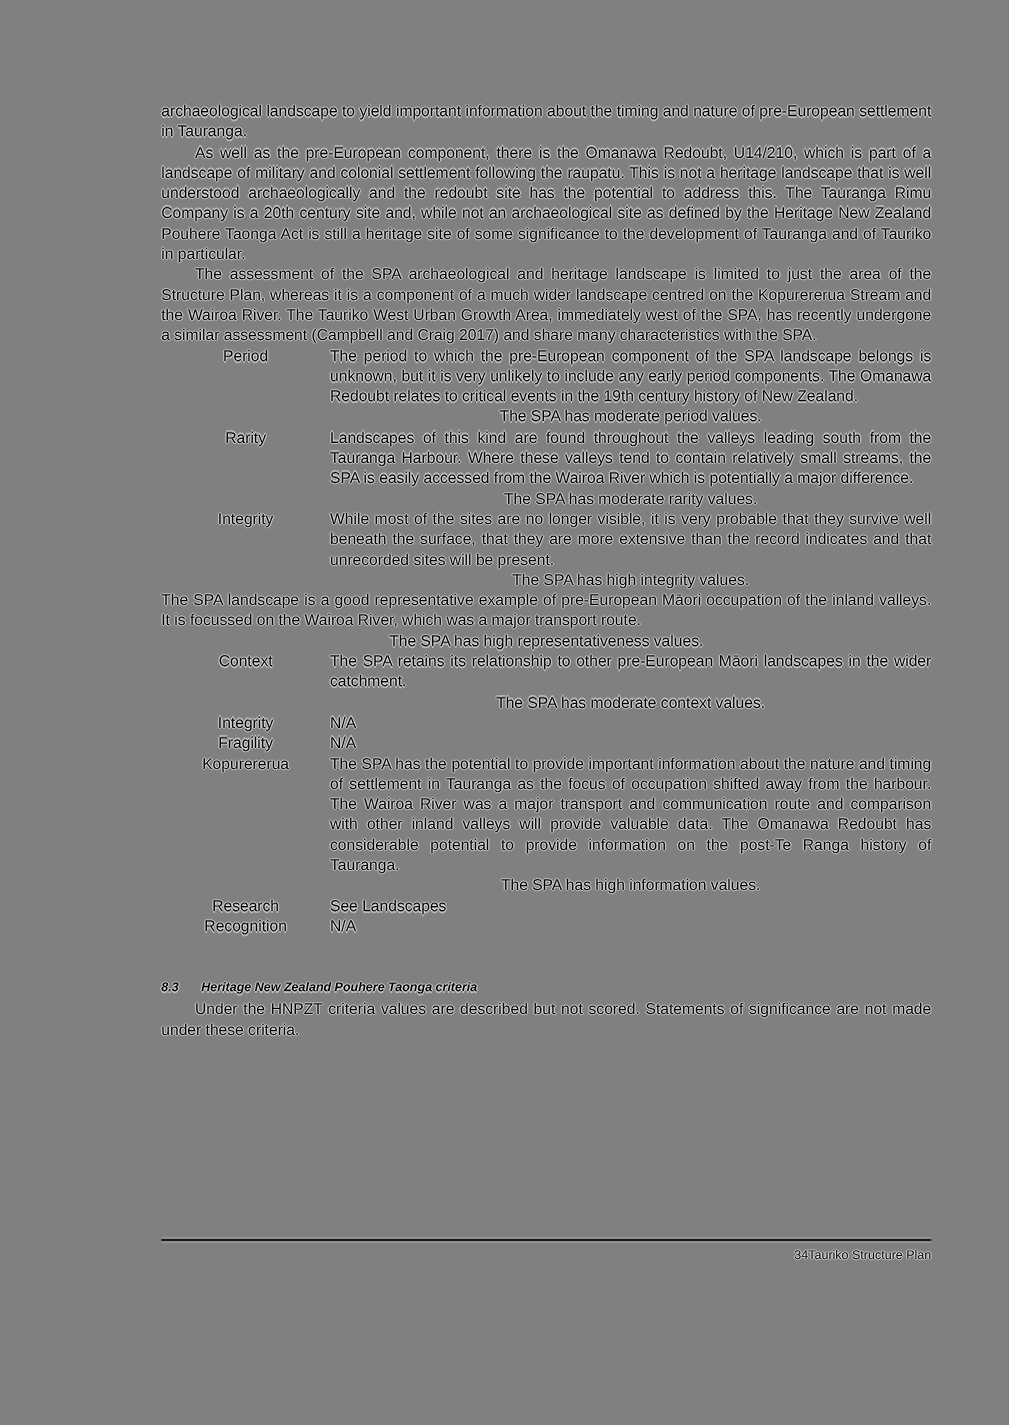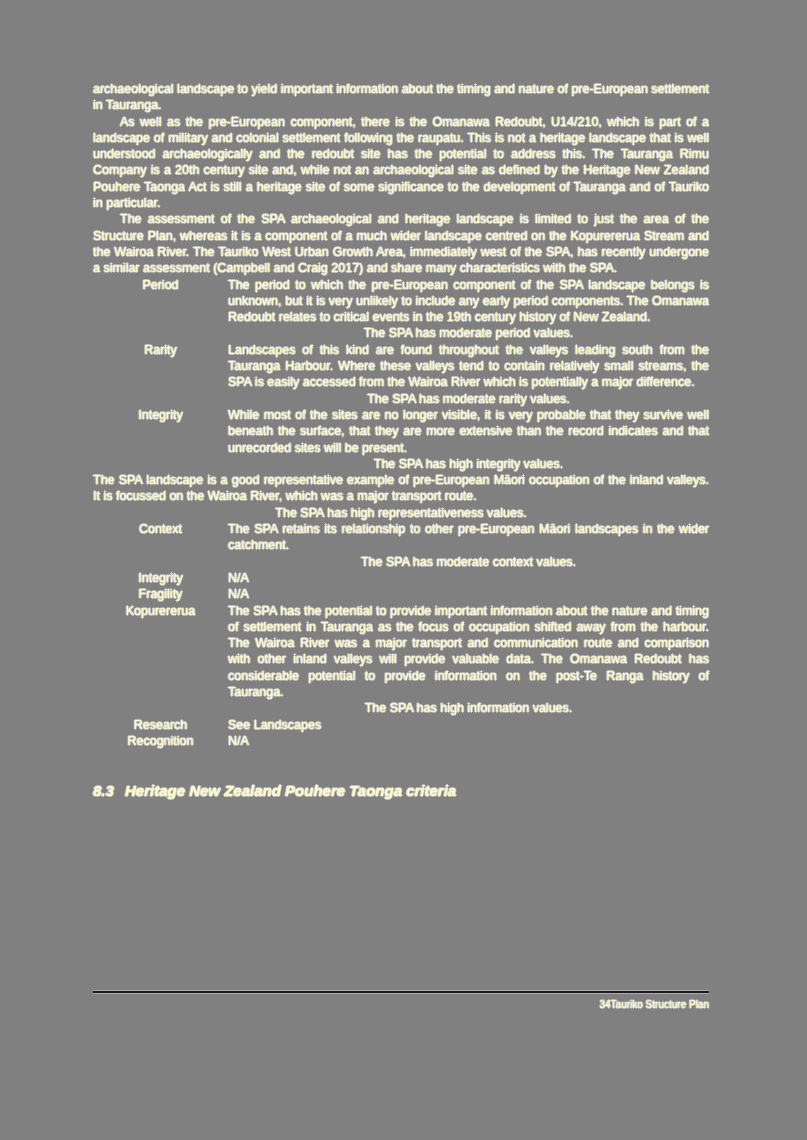--- a/index.html
+++ b/index.html
@@ -14,26 +14,27 @@
     font-family: "Liberation Sans", "DejaVu Sans", sans-serif;
     overflow: hidden;
   }
   .page-canvas {
     position: absolute;
     inset: 0;
     background: #808080;
   }
   
   .halo {
-    color: #fef9c3;
+    color: #000000;
     text-shadow:
       -1px 0 0 rgba(255,255,255,0.50),
        1px 0 0 rgba(255,255,255,0.50),
        0 -1px 0 rgba(255,255,255,0.50),
        0  1px 0 rgba(255,255,255,0.50);
+    margin-left: 36px;
   }
   .content {
     position: absolute;
     left: 93px;
     top: 81px;
     width: 616px;
     font-size: 12.5px;
     line-height: 16.3px;
     text-align: justify;
   }
@@ -51,21 +52,21 @@
     text-align: center;
   }
   .criteria-content { flex: 1; min-width: 0; }
   .criteria-desc { text-align: justify; }
   .criteria-value { text-align: center; }
 
   .section-heading {
     margin-top: 34px;
     font-weight: bold;
     font-style: italic;
-    font-size: 15px;
+    font-size: 10px;
   }
   .section-number {
     display: inline-block;
     width: 32px;
     font-style: italic;
   }
   .section-para {
     margin: 0;
     margin-top: 21px;
     text-indent: 27px;
@@ -180,20 +181,21 @@
           <div class="criteria-value"></div>
         </div>
       </div>
 
     </div>
 
     <div class="section-heading">
       <span class="section-number">8.3</span><span class="section-title">Heritage New Zealand Pouhere Taonga criteria</span>
     </div>
 
+    <p class="para section-para">Under the HNPZT criteria values are described but not scored. Statements of significance are not made under these criteria.</p>
 
   </div>
 
   <div class="footer halo">
     <div class="footer-rule"></div>
     <div class="footer-row">
       <span>34</span>
       <span>Tauriko Structure Plan</span>
     </div>
   </div>

